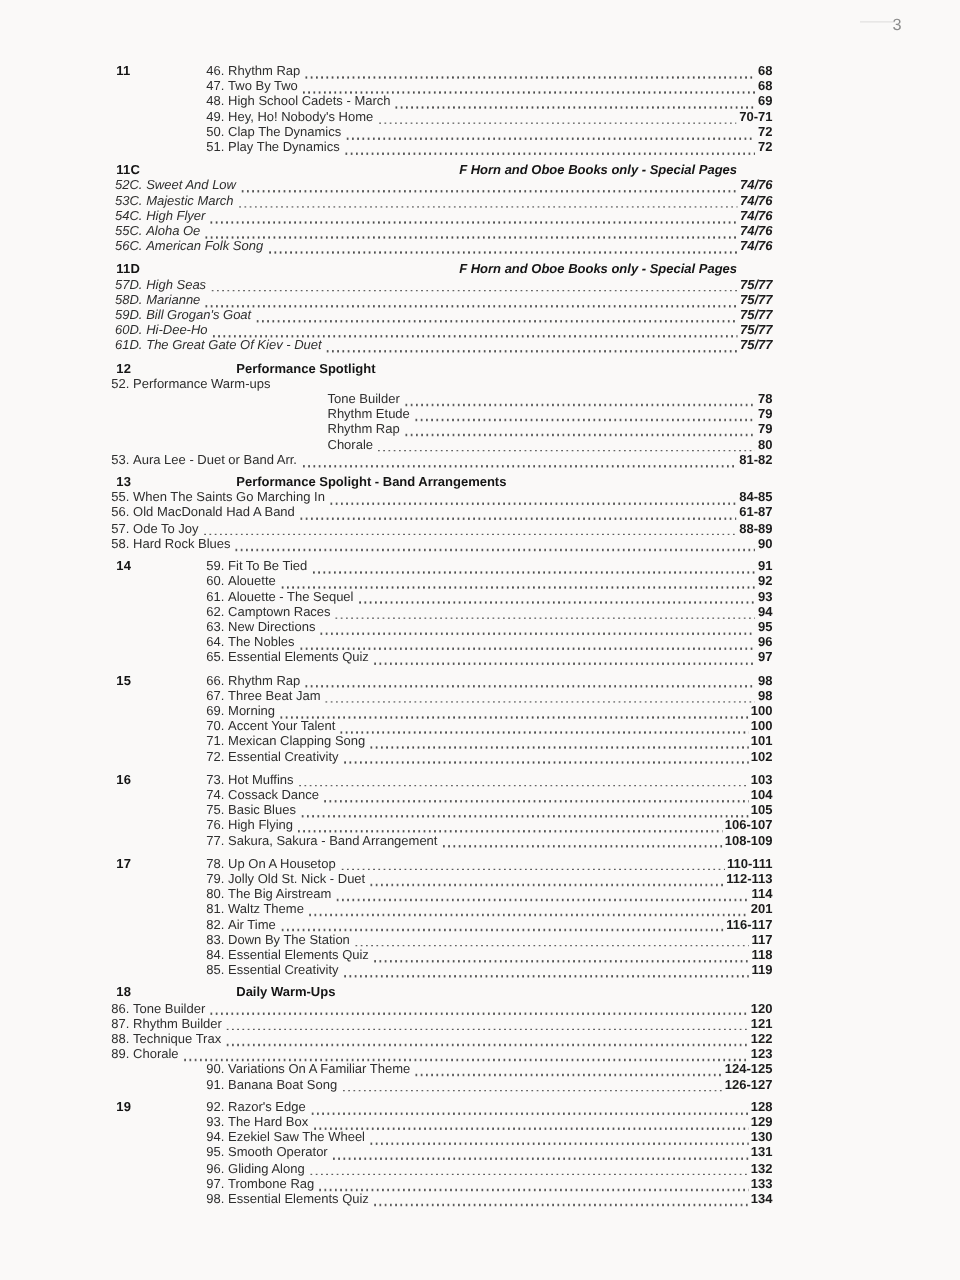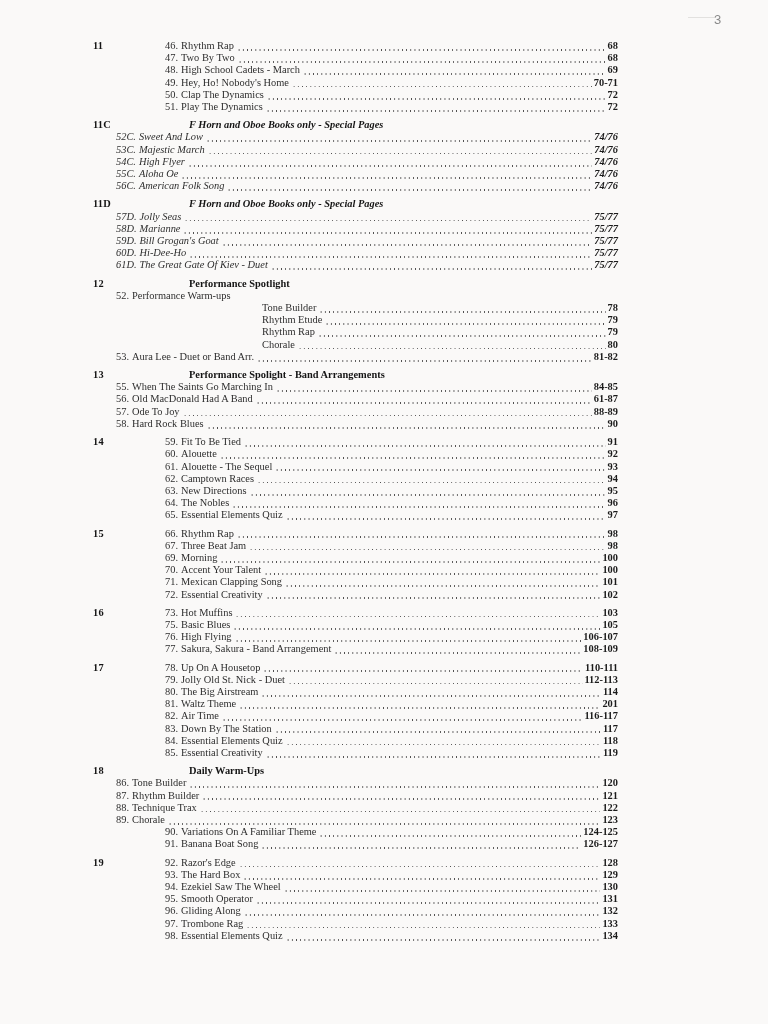--- a/index.html
+++ b/index.html
@@ -11,36 +11,36 @@
     -webkit-font-smoothing:antialiased;
   }
   .corner{
     position:absolute;top:12px;left:714px;
     font-size:13px;color:#8a8a8a;
   }
   .corner-rule{
     position:absolute;top:17px;left:688px;width:28px;height:1px;
     background:#e2e1df;
   }
-  .toc{position:absolute;top:40px;left:0;right:0;font-family:Liberation Serif, serif;}
+  .toc{position:absolute;top:52px;left:0;right:0;}
   .toc-section{position:relative;margin-top:6px;font-size:10.4px;line-height:12.2px;}
   .toc-section:first-child{margin-top:0;}
   .unit{
     position:absolute;left:93px;top:0;
     font-weight:bold;color:#151515;letter-spacing:.2px;
   }
   .heading{
     margin-left:189px;font-weight:bold;color:#151515;
     white-space:nowrap;
   }
-  .italic .heading,.italic .row{font-style:italic;}
+  .italic .heading,.italic .row{font-style:italic;text-align:center;}
   .row{display:flex;align-items:flex-end;margin-right:150px;}
   .lvl1{margin-left:165px;text-align:right;}
-  .lvl2{margin-left:116px;}
-  .italic .lvl2{margin-left:116px;}
+  .lvl2{margin-left:89px;}
+  .italic .lvl2{margin-left:92px;}
   .lvl3{margin-left:262px;}
   .num{white-space:nowrap;margin-right:3px;}
   .title{white-space:nowrap;}
   .leader{
     flex:1;height:1.8px;margin:0 2px 1.5px 3px;min-width:8px;
     background-image:radial-gradient(circle,#4b4b4b 0.65px,rgba(0,0,0,0) 0.9px);
     background-size:4.2px 1.8px;background-repeat:repeat-x;background-position:0 55%;
   }
   .pg{white-space:nowrap;font-weight:bold;color:#1b1b1b;}
 </style>
@@ -122,21 +122,21 @@
         <span class="title">American Folk Song</span>
         <span class="leader"></span>
         <span class="pg">74/76</span>
       </div>
     </section>
     <section class="toc-section italic">
       <span class="unit">11D</span>
       <div class="heading">F Horn and Oboe Books only - Special Pages</div>
       <div class="row lvl2">
         <span class="num">57D.</span>
-        <span class="title">Jolly Seas</span>
+        <span class="title">High Seas</span>
         <span class="leader"></span>
         <span class="pg">75/77</span>
       </div>
       <div class="row lvl2">
         <span class="num">58D.</span>
         <span class="title">Marianne</span>
         <span class="leader"></span>
         <span class="pg">75/77</span>
       </div>
       <div class="row lvl2">
@@ -304,20 +304,26 @@
         <span class="pg">102</span>
       </div>
     </section>
     <section class="toc-section">
       <span class="unit">16</span>
       <div class="row lvl1">
         <span class="num">73.</span>
         <span class="title">Hot Muffins</span>
         <span class="leader"></span>
         <span class="pg">103</span>
+      </div>
+      <div class="row lvl1">
+        <span class="num">74.</span>
+        <span class="title">Cossack Dance</span>
+        <span class="leader"></span>
+        <span class="pg">104</span>
       </div>
       <div class="row lvl1">
         <span class="num">75.</span>
         <span class="title">Basic Blues</span>
         <span class="leader"></span>
         <span class="pg">105</span>
       </div>
       <div class="row lvl1">
         <span class="num">76.</span>
         <span class="title">High Flying</span>

